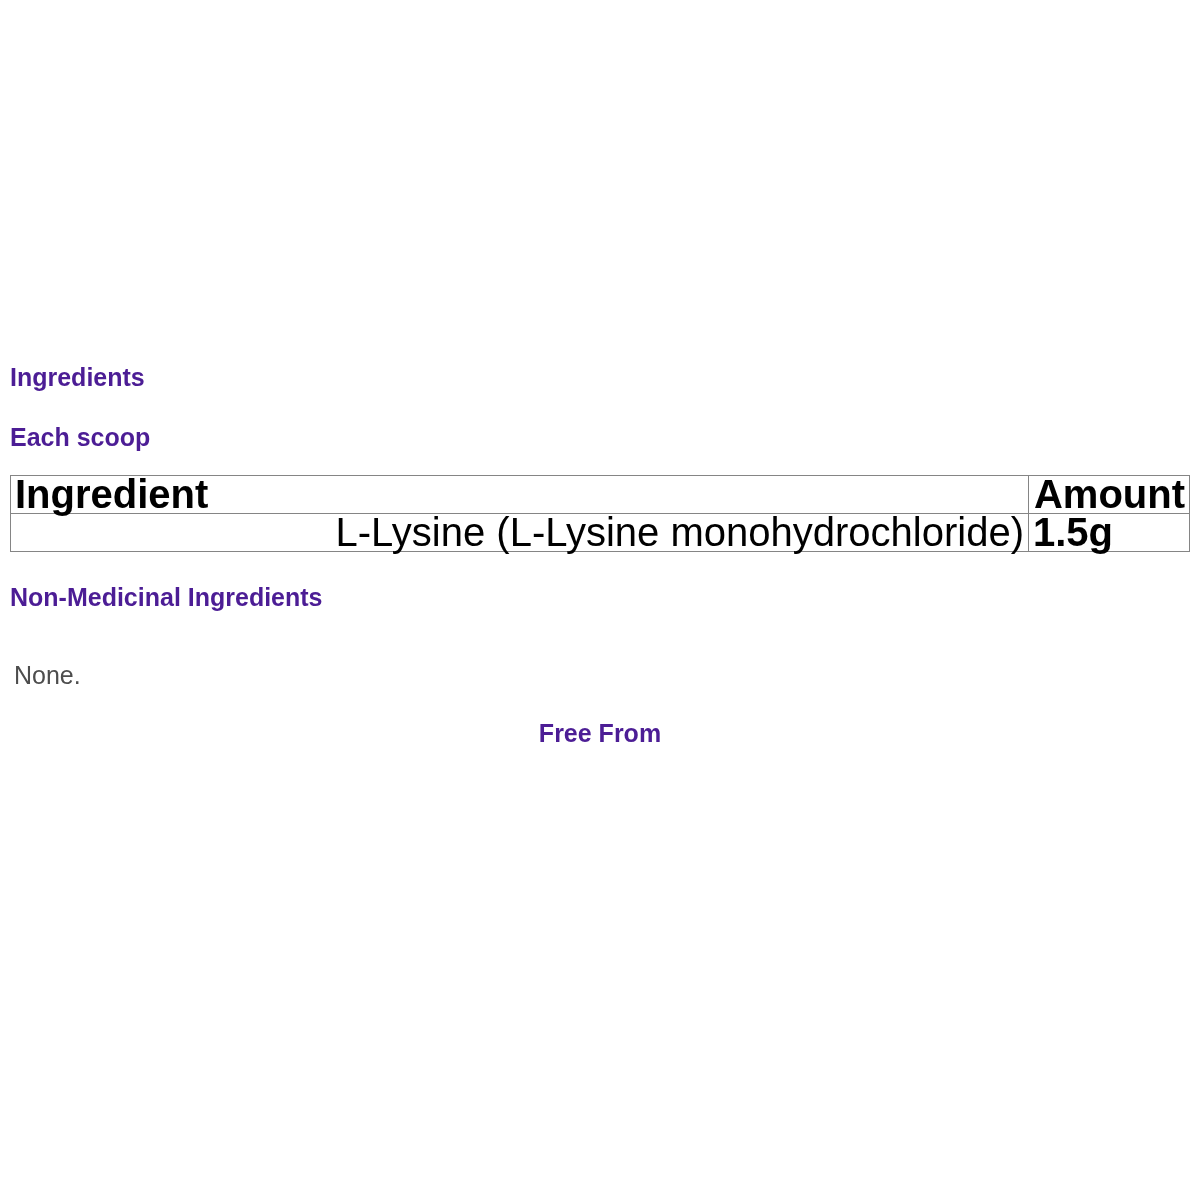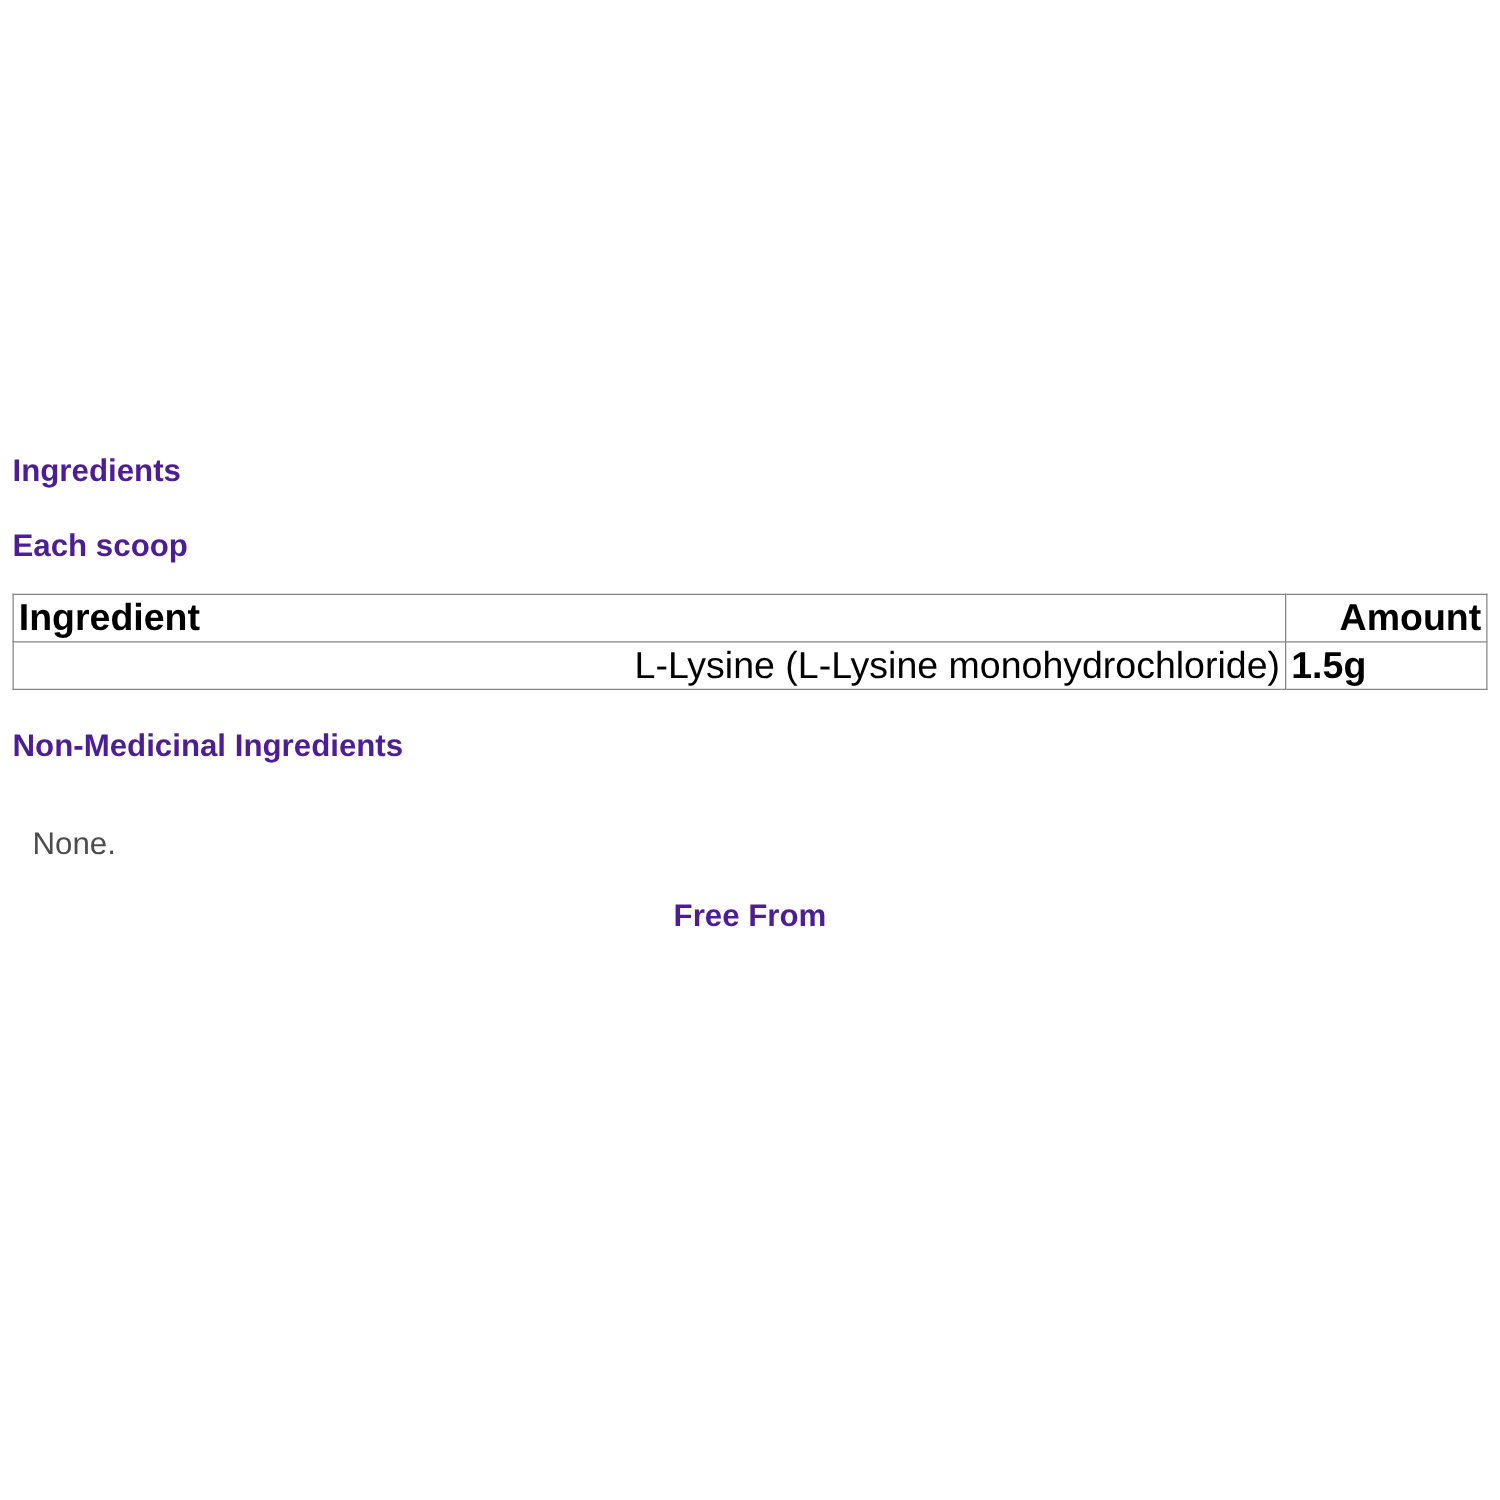--- a/index.html
+++ b/index.html
@@ -27,21 +27,21 @@
   .h-ingredients { margin-bottom: 25px; }
   .h-eachscoop  { margin-bottom: 20px; }
   .h-nmi        { margin-bottom: 43px; }
   .h-free       { margin-bottom: 28px; text-align: center; }
 
   table.ingredient-table {
     width: 1180px;
     border-collapse: collapse;
     margin: 0 0 28px 0;
     font-family: "Liberation Sans", sans-serif;
-    font-size: 30px;
+    font-size: 40px;
     color: #000000;
     table-layout: auto;
     padding-left: 47px;
   }
   table.ingredient-table th,
   table.ingredient-table td {
     border: 1px solid #858585;
     padding: 1px 4px;
     line-height: 35px;
     background: #ffffff;
@@ -61,21 +61,21 @@
   }
   td.amount-cell {
     text-align: left;
     font-weight: bold;
   }
 
   .body-text {
     font-size: 25px;
     color: #4d4d4d;
     line-height: 35px;
-    margin: 16px;
+    margin: 4px;
   }
   .p-none { margin-bottom: 23px; }
   .p-free {
     line-height: 37px;
     max-width: 1140px;
     margin: 0;
   }
 </style>
 </head>
 <body>

